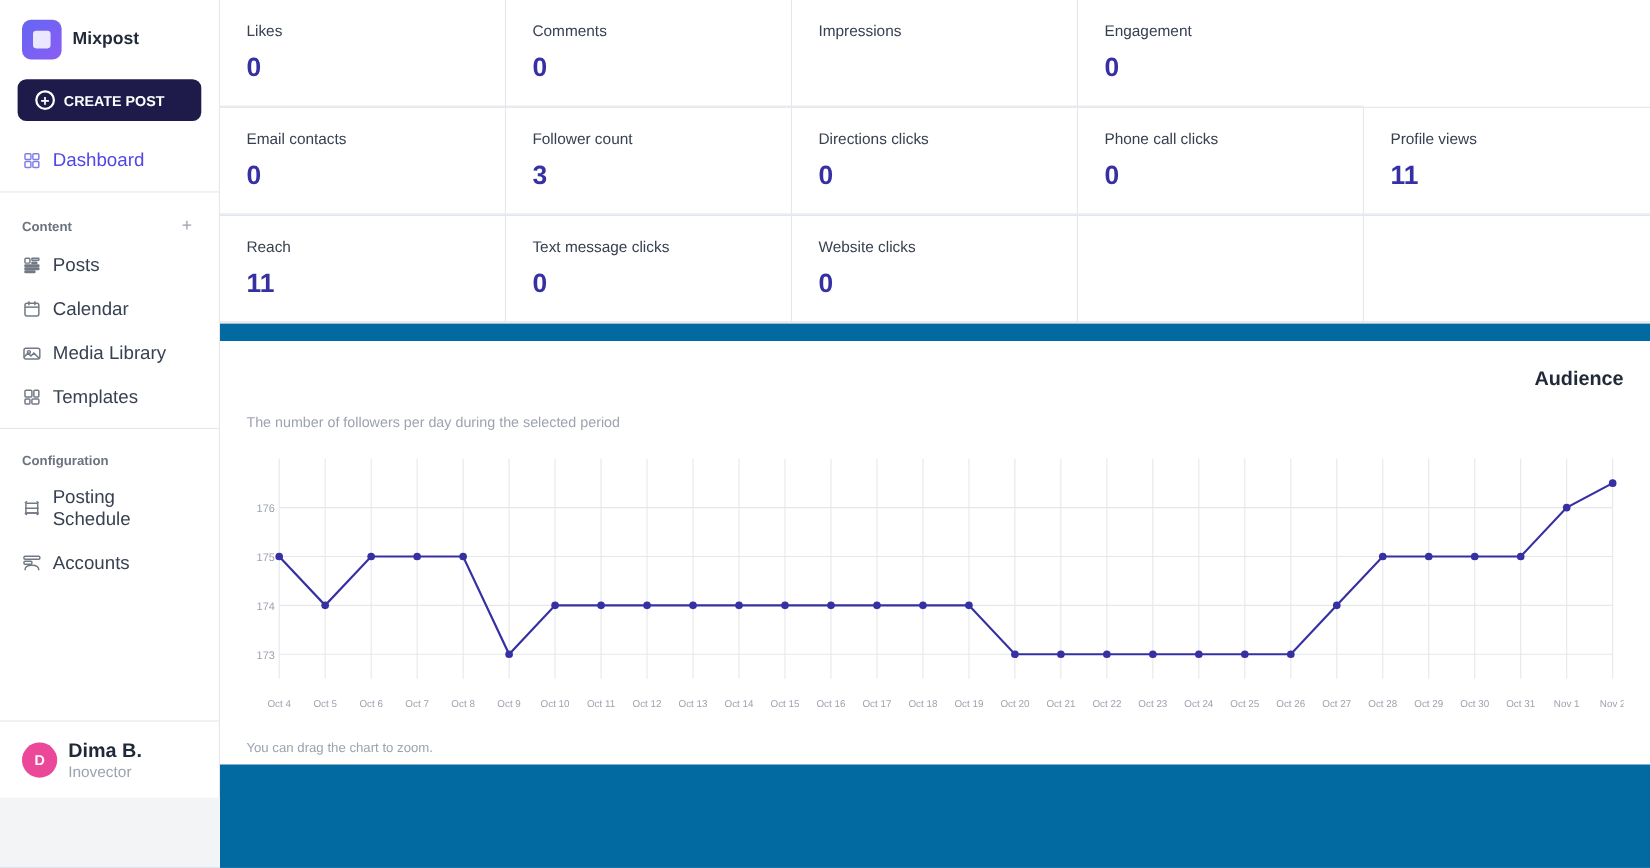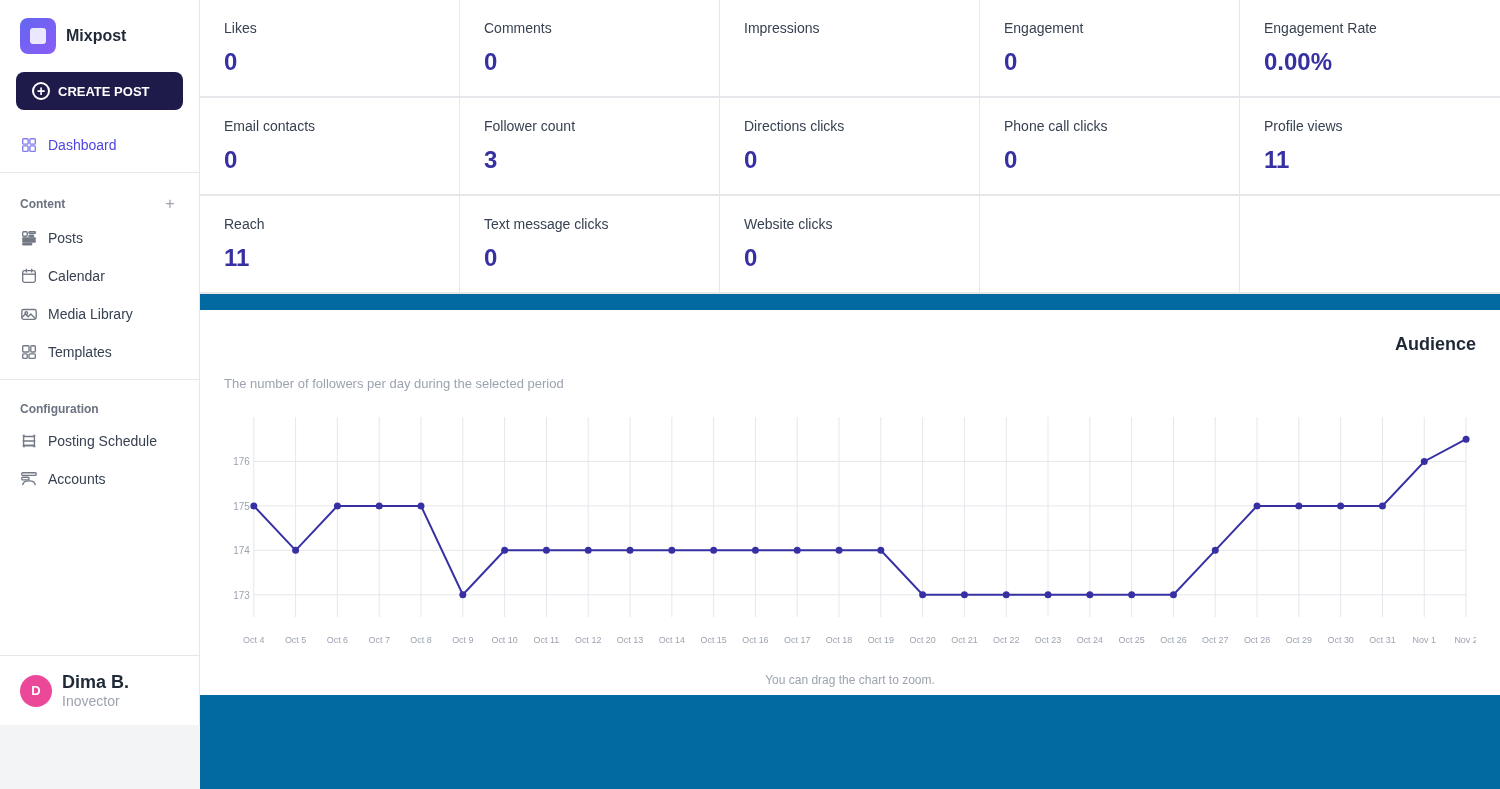--- a/index.html
+++ b/index.html
@@ -66,21 +66,21 @@
       line-height: 1;
     }
 
     .sidebar-nav-item {
       display: flex;
       align-items: center;
       gap: 10px;
       padding: 10px 20px;
       cursor: pointer;
       color: #374151;
-      font-size: 14px;
+      font-size: 17px;
     }
     .sidebar-nav-item.active { color: #4f46e5; }
     .sidebar-nav-item .nav-icon { width: 18px; height: 18px; opacity: 0.7; }
 
     .sidebar-section-label {
       font-size: 12px;
       font-weight: 600;
       color: #6b7280;
       padding: 14px 20px 6px;
       display: flex;
@@ -185,21 +185,21 @@
       margin-bottom: 16px;
     }
 
     
     .chart-container {
       position: relative;
       width: 100%;
       height: 260px;
     }
     .chart-hint {
-      text-align: center;
+      text-align: left;
       font-size: 12px;
       color: #9ca3af;
       padding: 6px 0 8px;
     }
 
     svg.chart { width: 100%; height: 240px; }
   </style>
 </head>
 <body>
 
@@ -316,24 +316,20 @@
       <div class="stat-card">
         <div class="stat-label">Comments</div>
         <div class="stat-value">0</div>
       </div>
       <div class="stat-card">
         <div class="stat-label">Impressions</div>
       </div>
       <div class="stat-card">
         <div class="stat-label">Engagement</div>
         <div class="stat-value">0</div>
-      </div>
-      <div class="stat-card" style="border-right: none;">
-        <div class="stat-label">Engagement Rate</div>
-        <div class="stat-value">0.00%</div>
       </div>
     </div>
 
   <div class="stats-grid-row2" id="stats-row-2">
       <div class="stat-card">
         <div class="stat-label">Email contacts</div>
         <div class="stat-value">0</div>
       </div>
       <div class="stat-card">
         <div class="stat-label">Follower count</div>

